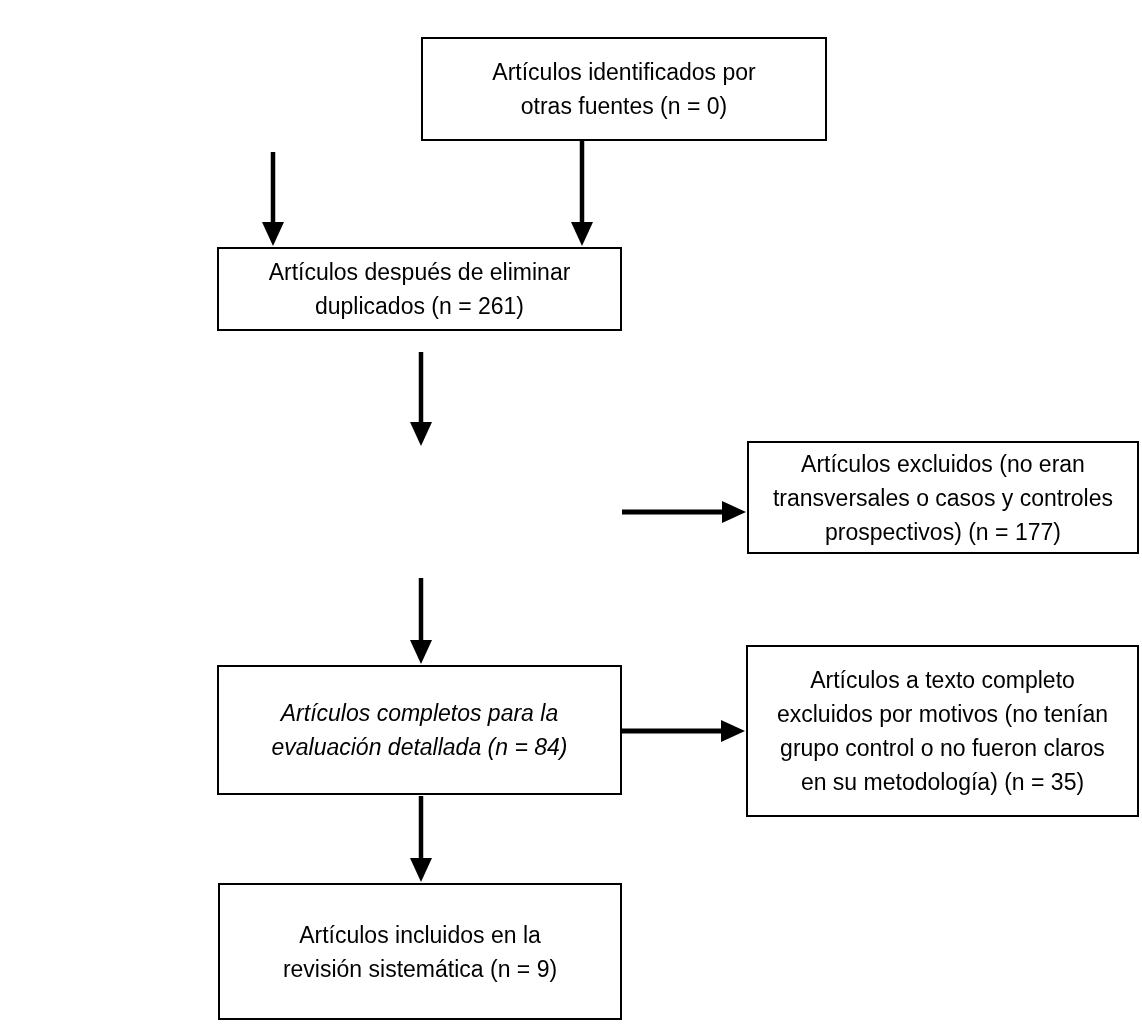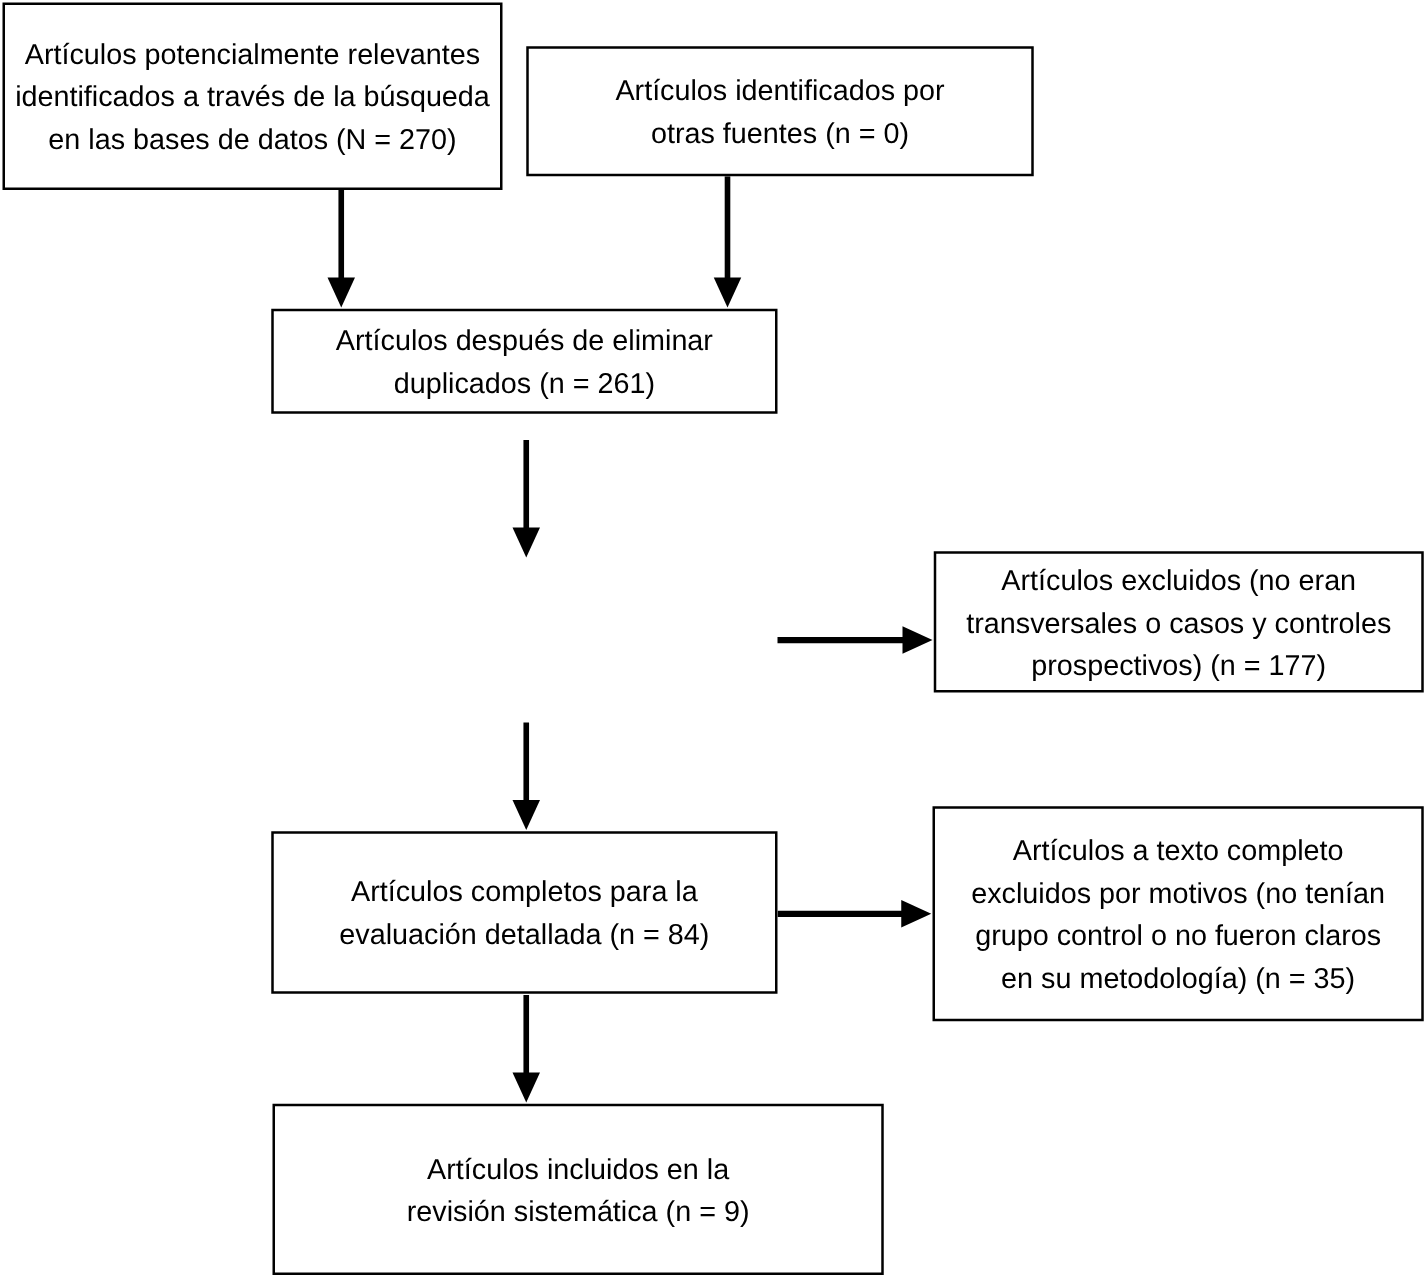--- a/index.html
+++ b/index.html
@@ -41,23 +41,23 @@
     height: 1024px;
     z-index: 1;
     pointer-events: none;
   }
   
   #box-identified-databases { left: 2px;   top: 2px;   width: 400px; height: 150px; }
   #box-other-sources        { left: 421px; top: 37px;  width: 406px; height: 104px; }
   #box-after-duplicates     { left: 217px; top: 247px; width: 405px; height: 84px; }
   #box-screened             { left: 218px; top: 447px; width: 404px; height: 130px; }
   #box-excluded-screening   { left: 747px; top: 441px; width: 392px; height: 113px; }
-  #box-fulltext-assessed    { left: 217px; top: 665px; width: 405px; height: 130px; }
+  #box-fulltext-assessed    { left: 217px; top: 665px; width: 405px; height: 130px; font-style: italic; }
   #box-fulltext-excluded    { left: 746px; top: 645px; width: 393px; height: 172px; }
-  #box-included             { left: 218px; top: 883px; width: 489px; height: 137px; }
+  #box-included             { left: 218px; top: 883px; width: 404px; height: 137px; }
 </style>
 </head>
 <body>
 
 <div class="canvas">
 
   <svg class="arrow-layer" width="1142" height="1024" viewBox="0 0 1142 1024">
     <g stroke="#000000" fill="#000000">
       <line x1="273" y1="152" x2="273" y2="232" stroke-width="4.5"></line>
       <polygon points="262,222 284,222 273,246" stroke="none"></polygon>
@@ -81,25 +81,20 @@
     <g stroke="#000000" fill="#000000">
       <line x1="622" y1="731" x2="731" y2="731" stroke-width="5"></line>
       <polygon points="721,720 721,742 745,731" stroke="none"></polygon>
     </g>
     <g stroke="#000000" fill="#000000">
       <line x1="421" y1="796" x2="421" y2="868" stroke-width="4.5"></line>
       <polygon points="410,858 432,858 421,882" stroke="none"></polygon>
     </g>
   </svg>
 
-  <div class="flow-box" id="box-identified-databases">
-    <div class="box-text">Artículos potencialmente relevantes
-identificados a través de la búsqueda
-en las bases de datos (N = 270)</div>
-  </div>
 
   <div class="flow-box" id="box-other-sources">
     <div class="box-text">Artículos identificados por
 otras fuentes (n = 0)</div>
   </div>
 
   <div class="flow-box" id="box-after-duplicates">
     <div class="box-text">Artículos después de eliminar
 duplicados (n = 261)</div>
   </div>

